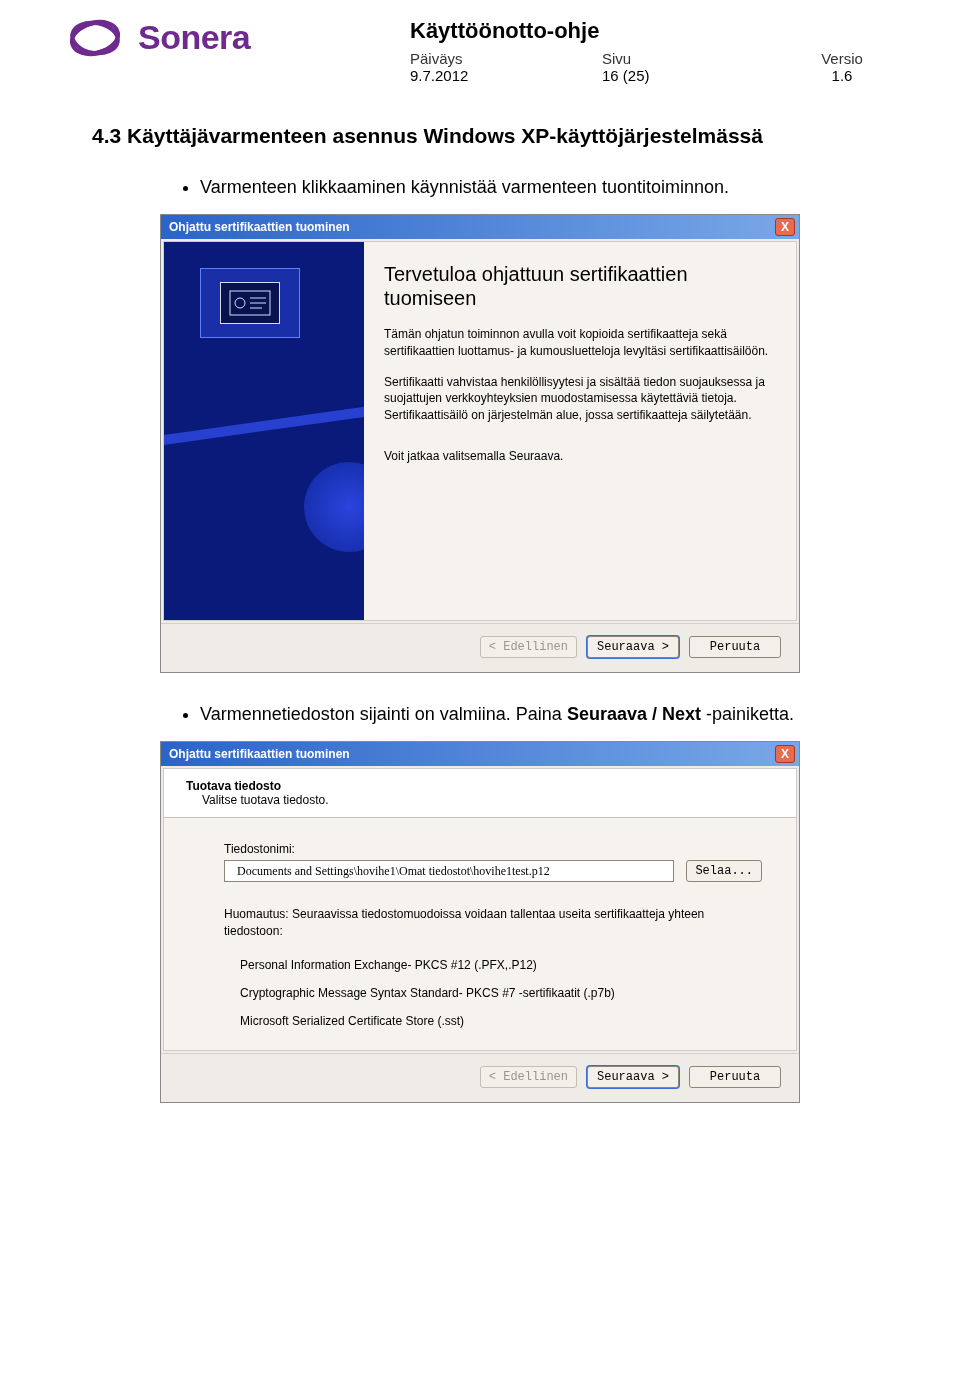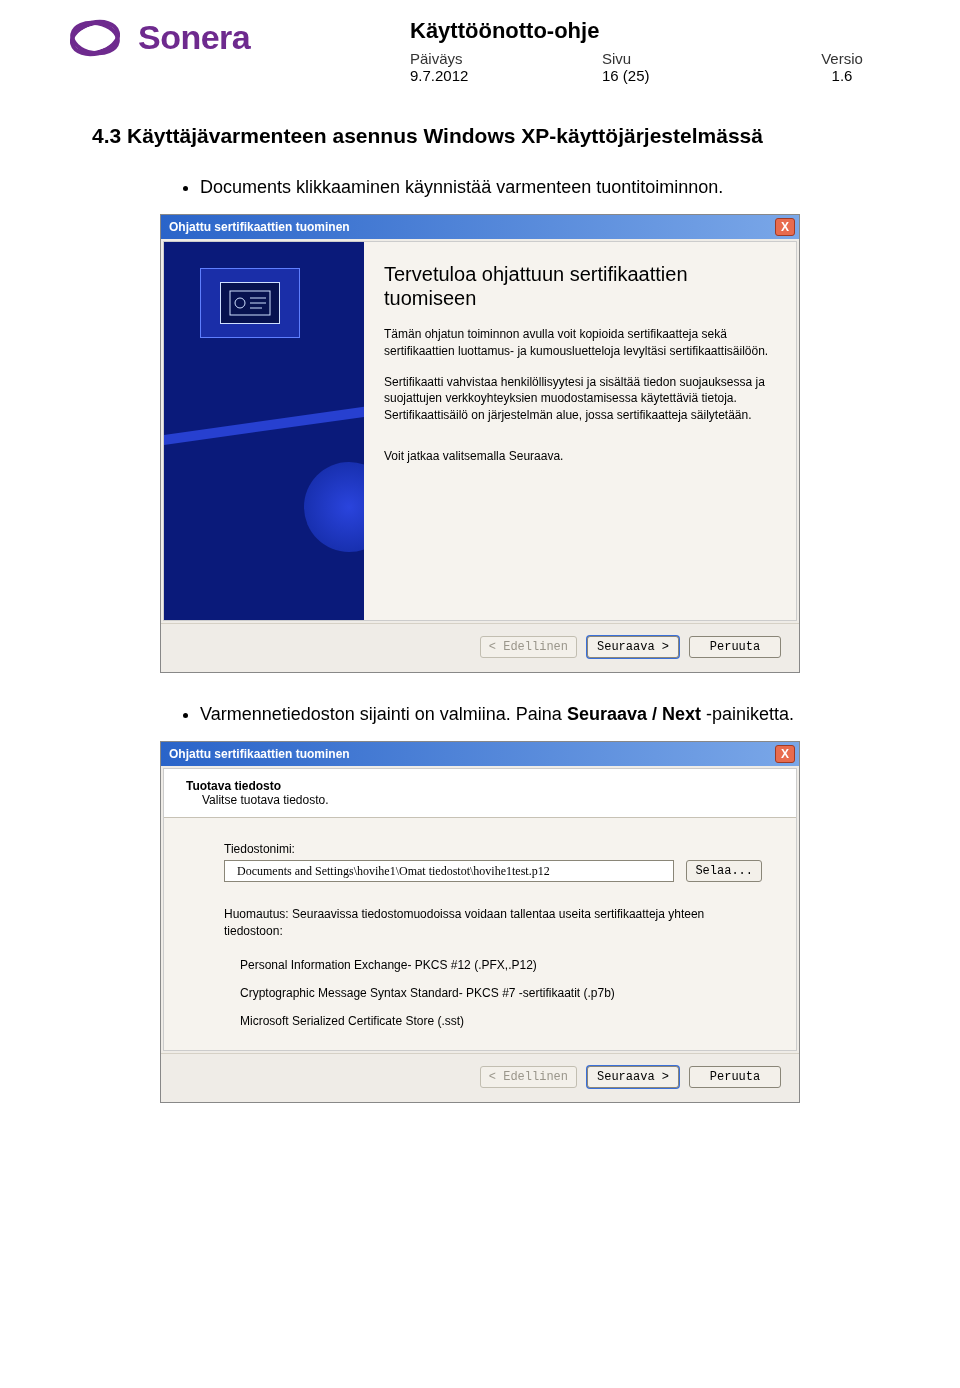--- a/index.html
+++ b/index.html
@@ -257,21 +257,21 @@
           <div class="meta-label">Versio</div>
           <div class="meta-value">1.6</div>
         </div>
       </div>
     </div>
   </div>
 
   <div class="section-title">4.3 Käyttäjävarmenteen asennus Windows XP-käyttöjärjestelmässä</div>
 
   <ul class="body-list">
-    <li>Documents klikkaaminen käynnistää varmenteen tuontitoiminnon.</li>
+    <li>Varmenteen klikkaaminen käynnistää varmenteen tuontitoiminnon.</li>
   </ul>
 
   <div class="wizard">
     <div class="titlebar">
       <span>Ohjattu sertifikaattien tuominen</span>
       <span class="spacer"></span>
       <span class="close-btn">X</span>
     </div>
     <div class="wiz1-body">
       <div class="wiz1-left">

